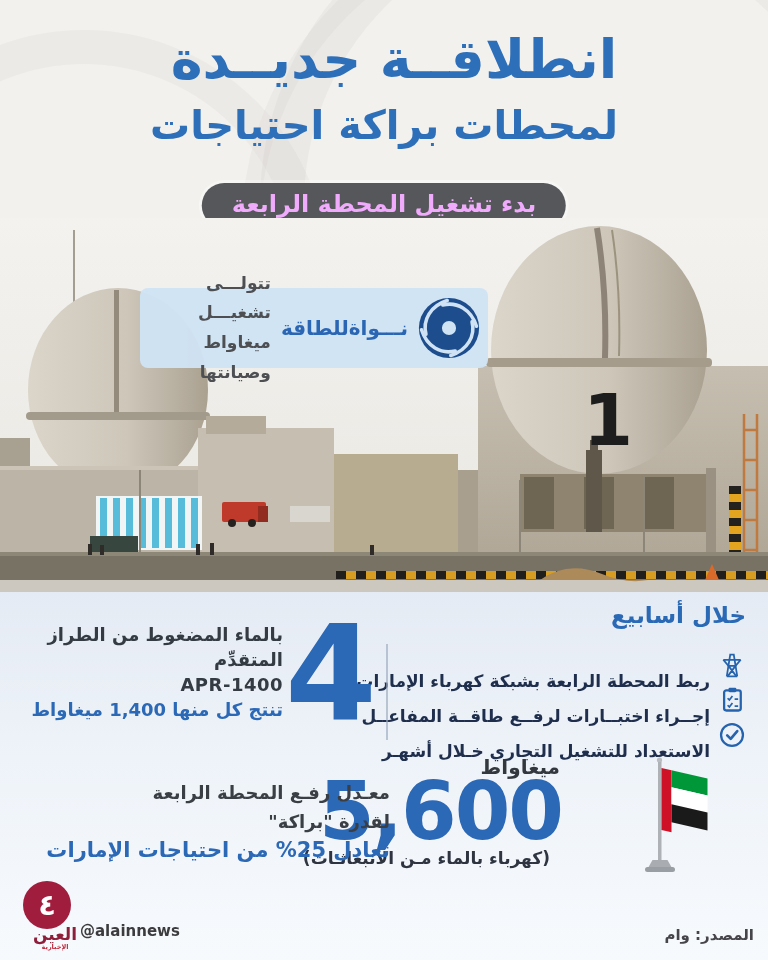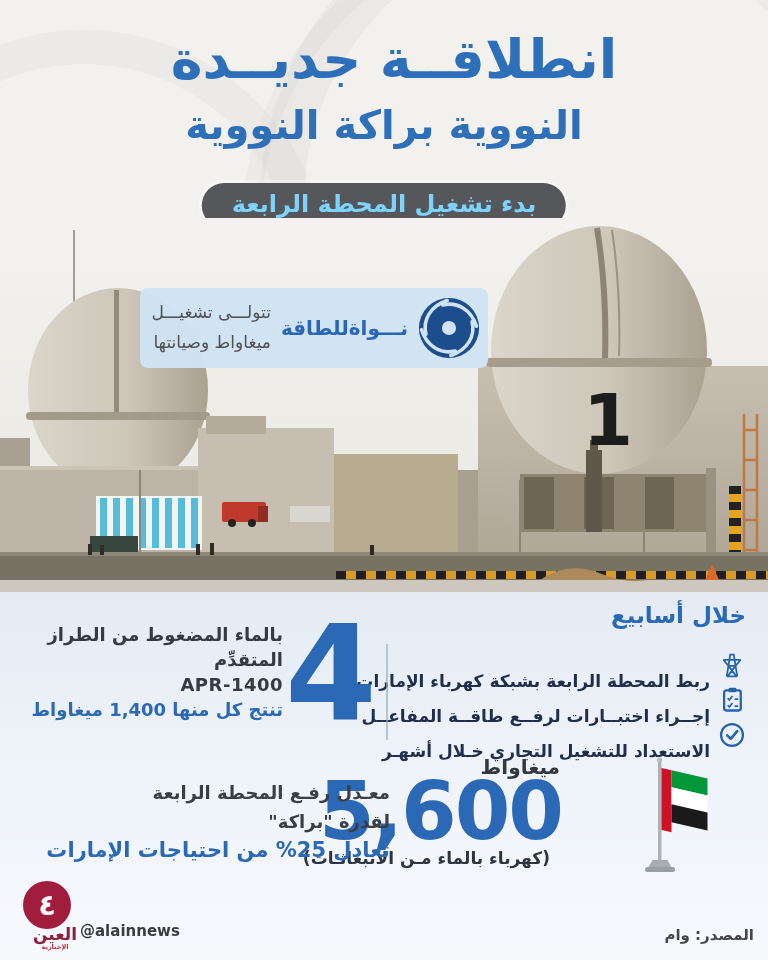--- a/index.html
+++ b/index.html
@@ -14,37 +14,37 @@
   .swirl.s1{width:560px;height:560px;right:-140px;top:-120px;border:44px solid rgba(185,180,172,0.12);}
   .swirl.s2{width:600px;height:600px;right:-110px;top:-90px;border:18px solid rgba(185,180,172,0.10);}
   .swirl.s3{width:420px;height:420px;left:-160px;top:30px;border:34px solid rgba(185,180,172,0.10);}
 
   .headline{position:absolute;left:0;width:768px;text-align:center;color:#2e6fba;font-weight:800;direction:rtl;}
   .headline.l1{top:26px;font-size:54px;line-height:1.25;letter-spacing:-1px;padding-left:10px;}
   .headline.l2{top:100px;font-size:40px;line-height:1.25;}
 
   .badge{
     position:absolute;top:183px;left:50%;transform:translateX(-50%);
-    background:#56575b;color:#7dd3fc;font-size:24px;font-weight:800;
+    background:#56575b;color:#f0abfc;font-size:24px;font-weight:800;
     padding:7px 30px 10px;border-radius:24px;direction:rtl;white-space:nowrap;
     box-shadow:0 0 0 3px rgba(255,255,255,0.35);
   }
 
   .photo{position:absolute;top:218px;left:0;width:768px;height:374px;}
 
   
   .nawah-band{
     position:absolute;left:140px;top:288px;width:348px;height:80px;
     background:rgba(207,227,244,0.97);border-radius:8px;
     display:flex;flex-direction:row;align-items:center;direction:rtl;
     padding:0 8px;box-sizing:border-box;gap:10px;
   }
   .nawah-logo{flex:0 0 auto;}
   .nawah-brand{display:flex;flex-direction:row;align-items:center;color:#2a66b4;font-weight:800;font-size:20px;line-height:1.5;}
-  .nawah-desc{display:flex;flex-direction:column;align-items:flex-start;color:#4e4f52;font-weight:400;font-size:17px;line-height:1.75;text-align:right;}
+  .nawah-desc{display:flex;flex-direction:column;align-items:flex-start;color:#4e4f52;font-weight:700;font-size:17px;line-height:1.75;text-align:right;}
 
   .unit-num{position:absolute;left:578px;top:378px;width:60px;text-align:center;font-size:72px;font-weight:800;color:#1d1d1d;}
 
   
   .stats{position:absolute;left:0;top:592px;width:768px;height:368px;
     background:linear-gradient(180deg,#e5ebf4 0%,#eef3f9 45%,#f7fafd 100%);}
 
   .tl-header{position:absolute;right:22px;top:10px;font-size:23px;font-weight:800;color:#2a69b5;direction:rtl;}
   .tl-item{position:absolute;right:22px;display:flex;direction:rtl;align-items:center;gap:8px;white-space:nowrap;}
   .tl-item .txt{font-size:17px;font-weight:700;color:#1e2e4c;margin-top:32px;}
@@ -80,21 +80,21 @@
 </head>
 <body>
 
 <div class="page">
 
   <div class="swirl s1"></div>
   <div class="swirl s2"></div>
   <div class="swirl s3"></div>
 
   <div class="headline l1">انطلاقــة جديــدة</div>
-  <div class="headline l2">النووية براكة النووية</div>
+  <div class="headline l2">لمحطات براكة احتياجات</div>
 
   <div class="badge">بدء تشغيل المحطة الرابعة</div>
 
   <svg class="photo" viewBox="0 0 768 374" preserveAspectRatio="none">
     <defs>
       <linearGradient id="sky" x1="0" y1="0" x2="0" y2="1">
         <stop offset="0" stop-color="#f3f2ef"></stop>
           <stop offset="1" stop-color="#e9e7e1"></stop>
       </linearGradient>
       <linearGradient id="dome" x1="0" y1="0" x2="1" y2="0">

